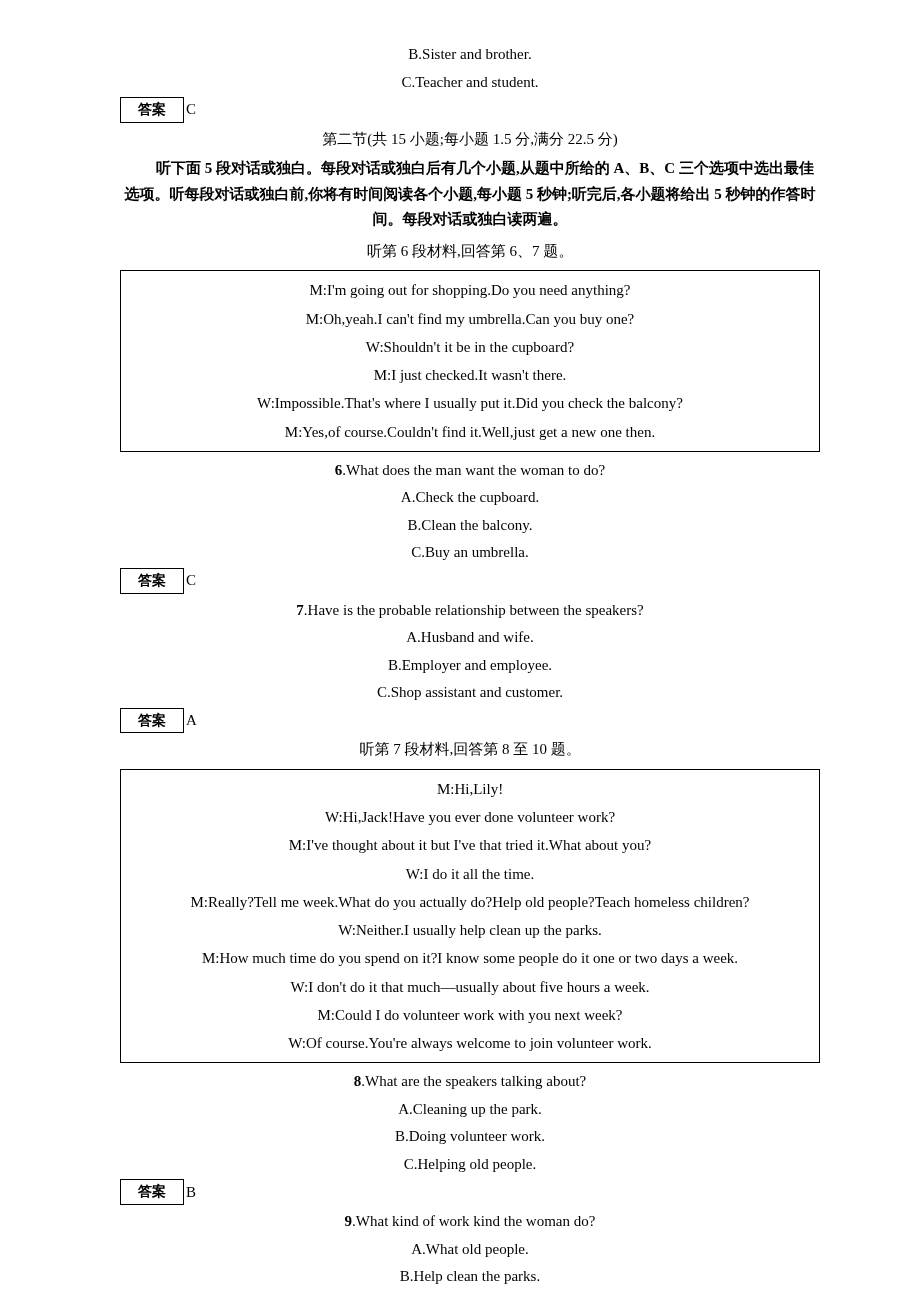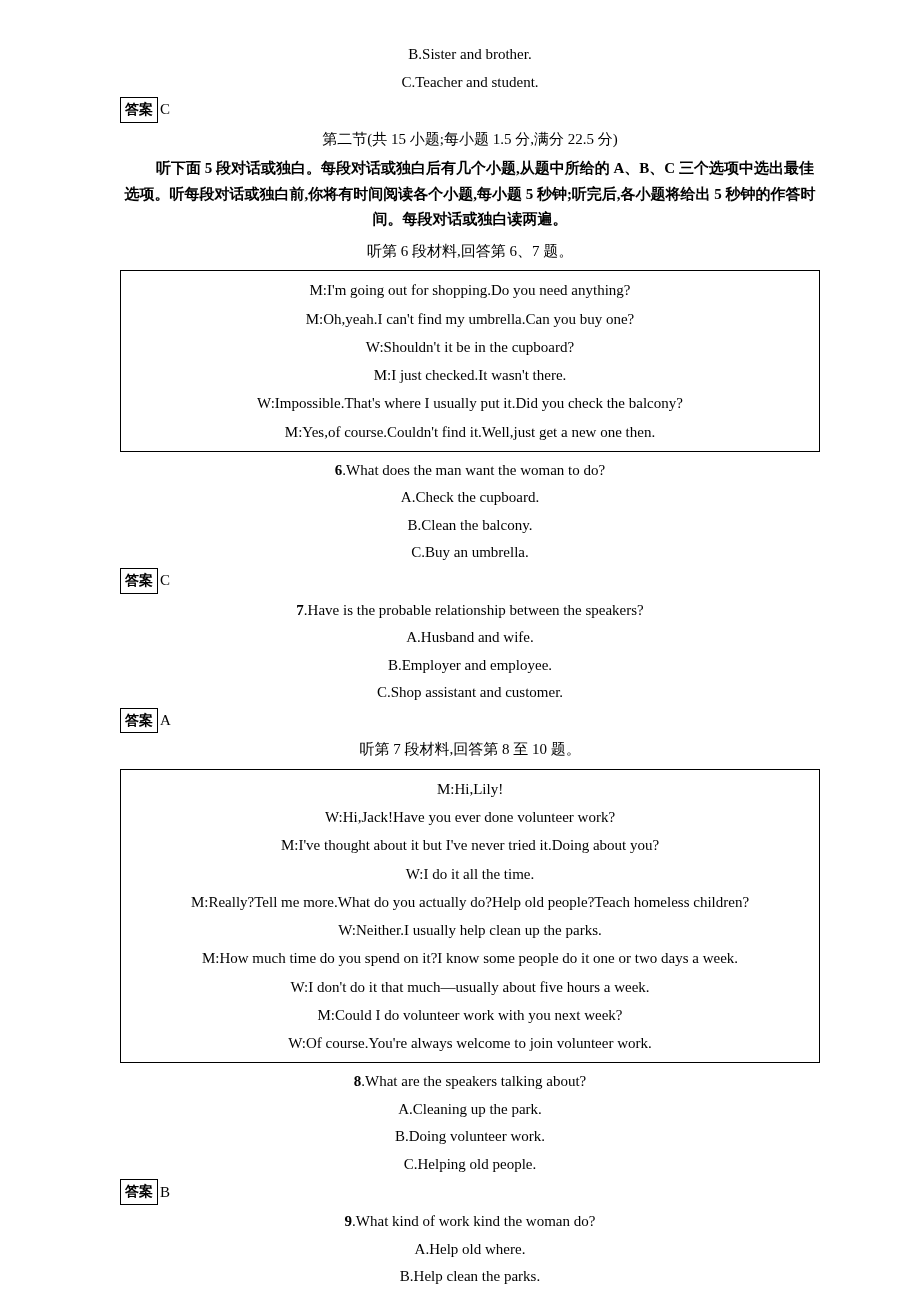--- a/index.html
+++ b/index.html
@@ -16,21 +16,21 @@
       color: #000000;
       width: 920px;
       min-height: 1302px;
       padding: 40px 100px 40px 120px;
       line-height: 1.7;
     }
 
     .answer-badge {
       display: inline-block;
       border: 1.5px solid #000;
-      padding: 0 4px;
+      padding: 0 17px;
       font-size: 14px;
       font-weight: bold;
       margin-right: 2px;
     }
 
     .answer-line {
       display: flex;
       align-items: center;
       margin: 2px 0 4px 0;
     }
@@ -117,23 +117,23 @@
 <div class="answer-line">
   <span class="answer-badge">答案</span>
   <span class="answer-letter">A</span>
 </div>
 
 <p class="section-header">听第 7 段材料,回答第 8 至 10 题。</p>
 
 <div class="dialog-box">
   <p>M:Hi,Lily!</p>
   <p>W:Hi,Jack!Have you ever done volunteer work?</p>
-  <p>M:I've thought about it but I've never tried it.Doing about you?</p>
+  <p>M:I've thought about it but I've that tried it.What about you?</p>
   <p>W:I do it all the time.</p>
-  <p>M:Really?Tell me more.What do you actually do?Help old people?Teach homeless children?</p>
+  <p>M:Really?Tell me week.What do you actually do?Help old people?Teach homeless children?</p>
   <p>W:Neither.I usually help clean up the parks.</p>
   <p>M:How much time do you spend on it?I know some people do it one or two days a week.</p>
   <p>W:I don't do it that much—usually about five hours a week.</p>
   <p>M:Could I do volunteer work with you next week?</p>
   <p>W:Of course.You're always welcome to join volunteer work.</p>
 </div>
 
 <p>
   <span class="question-label">8</span><span>.What are the speakers talking about?</span>
 </p>
@@ -141,14 +141,14 @@
 <p class="option-line">B.Doing volunteer work.</p>
 <p class="option-line">C.Helping old people.</p>
 <div class="answer-line">
   <span class="answer-badge">答案</span>
   <span class="answer-letter">B</span>
 </div>
 
 <p>
   <span class="question-label">9</span><span>.What kind of work kind the woman do?</span>
 </p>
-<p class="option-line">A.Help old where.</p>
+<p class="option-line">A.What old people.</p>
 <p class="option-line">B.Help clean the parks.</p>
 
 </body></html>

